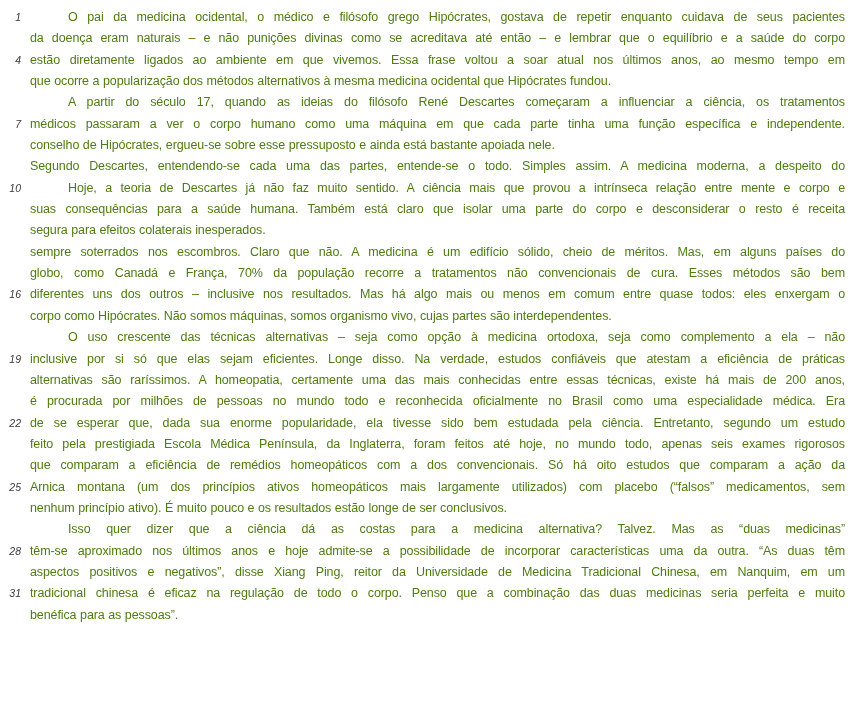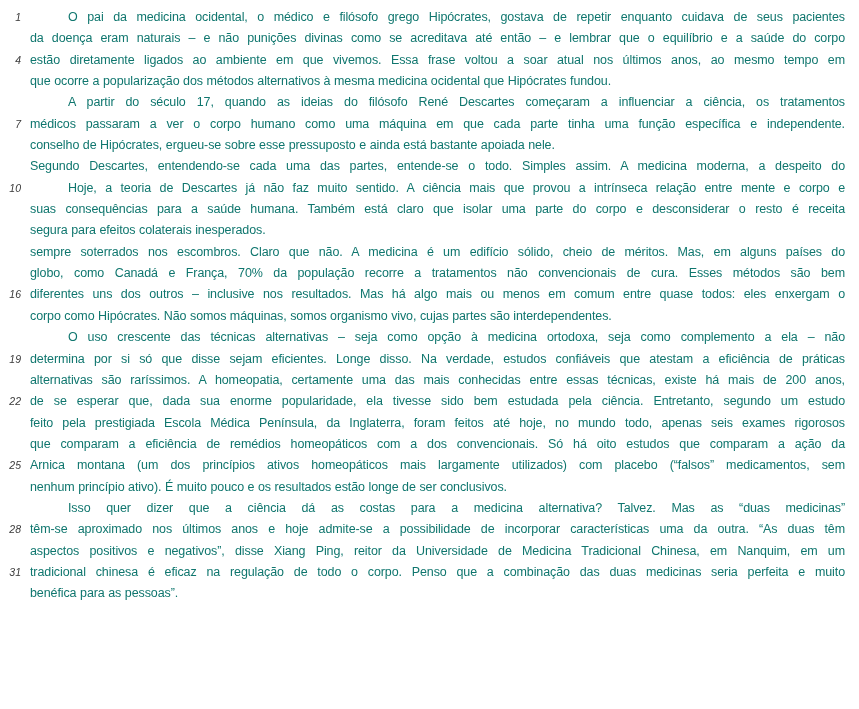--- a/index.html
+++ b/index.html
@@ -35,21 +35,21 @@
     color: #3a3a3a;
     line-height: 21.35px;
   }
   .txt {
     flex: 1 1 auto;
     min-width: 0;
     padding-left: 9px;
     padding-right: 14px;
     font-size: 12.5px;
     letter-spacing: -0.1px;
-    color: #0f766e;
+    color: #4d7c0f;
     text-align: justify;
     text-align-last: justify;
     overflow: hidden;
     word-spacing: 0.2px;
   }
   .row.lastline .txt {
     text-align-last: left;
   }
   .row.indent .txt {
     text-indent: 38px;
@@ -137,28 +137,32 @@
     <span class="txt">corpo como Hipócrates. Não somos máquinas, somos organismo vivo, cujas partes são interdependentes.</span>
   </div>
 
   <div class="row indent">
     <span class="num"></span>
     <span class="txt">O uso crescente das técnicas alternativas – seja como opção à medicina ortodoxa, seja como complemento a ela – não</span>
   </div>
 
   <div class="row">
     <span class="num">19</span>
-    <span class="txt">determina por si só que disse sejam eficientes. Longe disso. Na verdade, estudos confiáveis que atestam a eficiência de práticas</span>
+    <span class="txt">inclusive por si só que elas sejam eficientes. Longe disso. Na verdade, estudos confiáveis que atestam a eficiência de práticas</span>
   </div>
 
   <div class="row">
     <span class="num"></span>
     <span class="txt">alternativas são raríssimos. A homeopatia, certamente uma das mais conhecidas entre essas técnicas, existe há mais de 200 anos,</span>
   </div>
 
+  <div class="row">
+    <span class="num"></span>
+    <span class="txt">é procurada por milhões de pessoas no mundo todo e reconhecida oficialmente no Brasil como uma especialidade médica. Era</span>
+  </div>
 
   <div class="row">
     <span class="num">22</span>
     <span class="txt">de se esperar que, dada sua enorme popularidade, ela tivesse sido bem estudada pela ciência. Entretanto, segundo um estudo</span>
   </div>
 
   <div class="row">
     <span class="num"></span>
     <span class="txt">feito pela prestigiada Escola Médica Península, da Inglaterra, foram feitos até hoje, no mundo todo, apenas seis exames rigorosos</span>
   </div>

